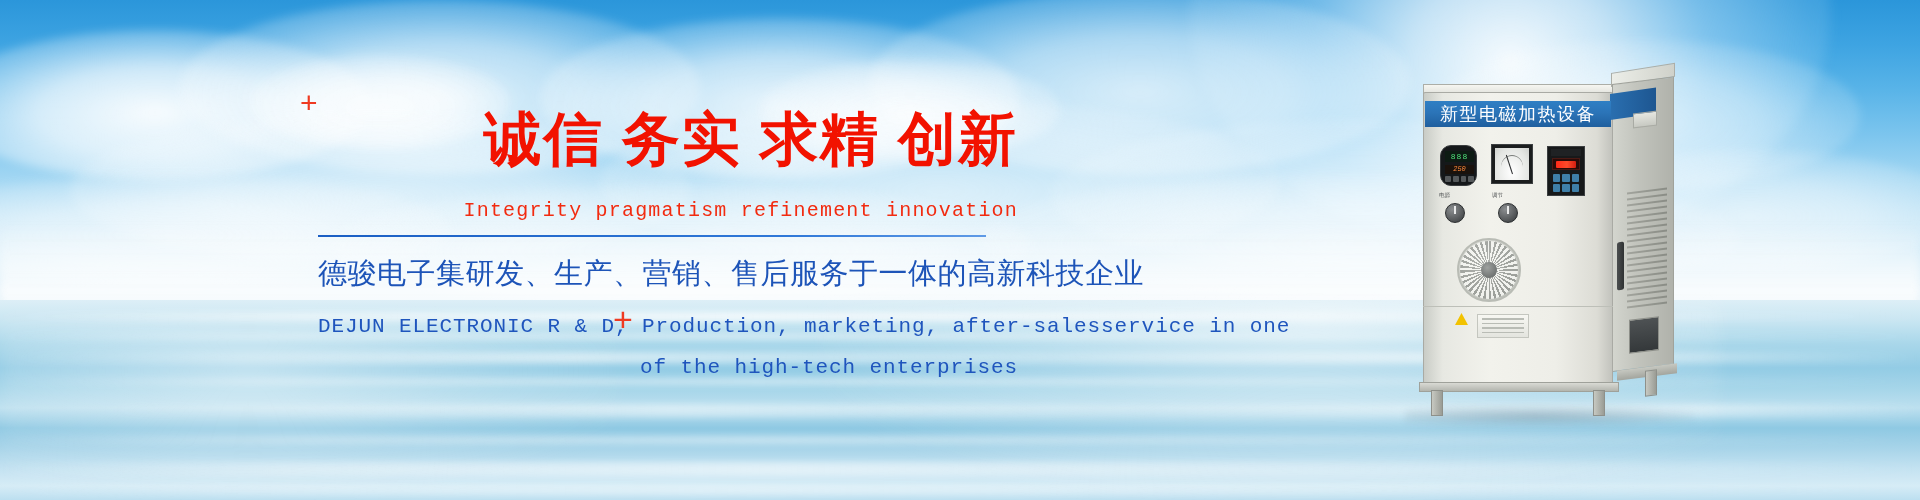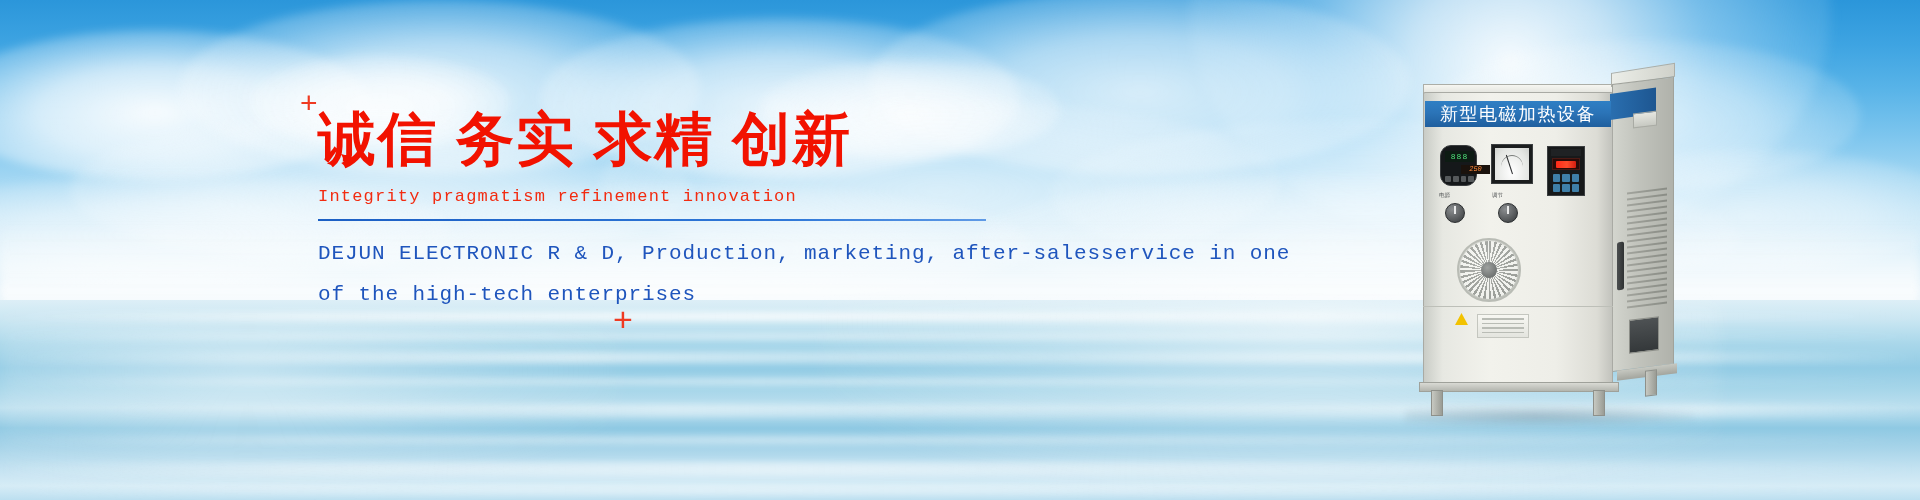--- a/index.html
+++ b/index.html
@@ -154,34 +154,35 @@
       rgba(255,255,255,0.12) 50%,
       rgba(255,255,255,0) 80%);
     filter: blur(9px);
   }
 
   
   .copy {
     position: absolute;
     left: 318px; top: 108px;
     width: 700px;
+    text-align: right;
   }
   .headline {
     font-family: "Liberation Sans", "DejaVu Sans", sans-serif;
     font-size: 58px;
     font-weight: 700;
     color: #f21200;
     letter-spacing: 2px;
     line-height: 1.08;
     white-space: nowrap;
   }
   .headline-en {
-    margin-top: 16px;
+    margin-top: 28px;
     font-family: "Liberation Mono", "DejaVu Sans Mono", monospace;
-    font-size: 17px;
+    font-size: 20px;
     letter-spacing: 1.2px;
     color: #f22b10;
     white-space: nowrap;
   }
   .rule {
     margin-top: 13px;
     width: 668px;
     height: 2px;
     background: linear-gradient(to right, #1b5fc4 0%, #2f78d8 70%, #5f9ae6 100%);
   }
@@ -299,21 +300,21 @@
     background: #0d1b13;
     color: #4fe07a;
     font-family: "Liberation Mono", monospace;
     font-size: 8px;
     line-height: 11px;
     text-align: center;
     letter-spacing: 1px;
   }
   .ctl-digital .seg2 {
     position: absolute;
-    left: 20px; top: 19px; width: 29px; height: 9px;
+    left: 4px; top: 19px; width: 29px; height: 9px;
     background: #1a120c;
     color: #ff8a3c;
     font-family: "Liberation Mono", monospace;
     font-size: 7px;
     line-height: 9px;
     text-align: center;
     font-style: italic;
   }
   .ctl-digital .btnrow {
     position: absolute;
@@ -588,20 +589,21 @@
   <div class="water-sheen"></div>
   <div class="water-sheen-left"></div>
 
   <div class="plus plus-top">+</div>
   <div class="plus plus-bottom">+</div>
 
   <div class="copy">
     <div class="headline">诚信 务实 求精 创新</div>
     <div class="headline-en">Integrity  pragmatism  refinement  innovation</div>
     <div class="rule"></div>
+    <div class="subline">德骏电子集研发、生产、营销、售后服务于一体的高新科技企业</div>
     <div class="subline-en">
       <div>DEJUN ELECTRONIC R &amp; D, Production, marketing, after-salesservice in one</div>
       <div>of the high-tech enterprises</div>
     </div>
   </div>
 
   <div class="machine">
     <div class="mch-shadow"></div>
 
     <div class="mch-top"></div>

